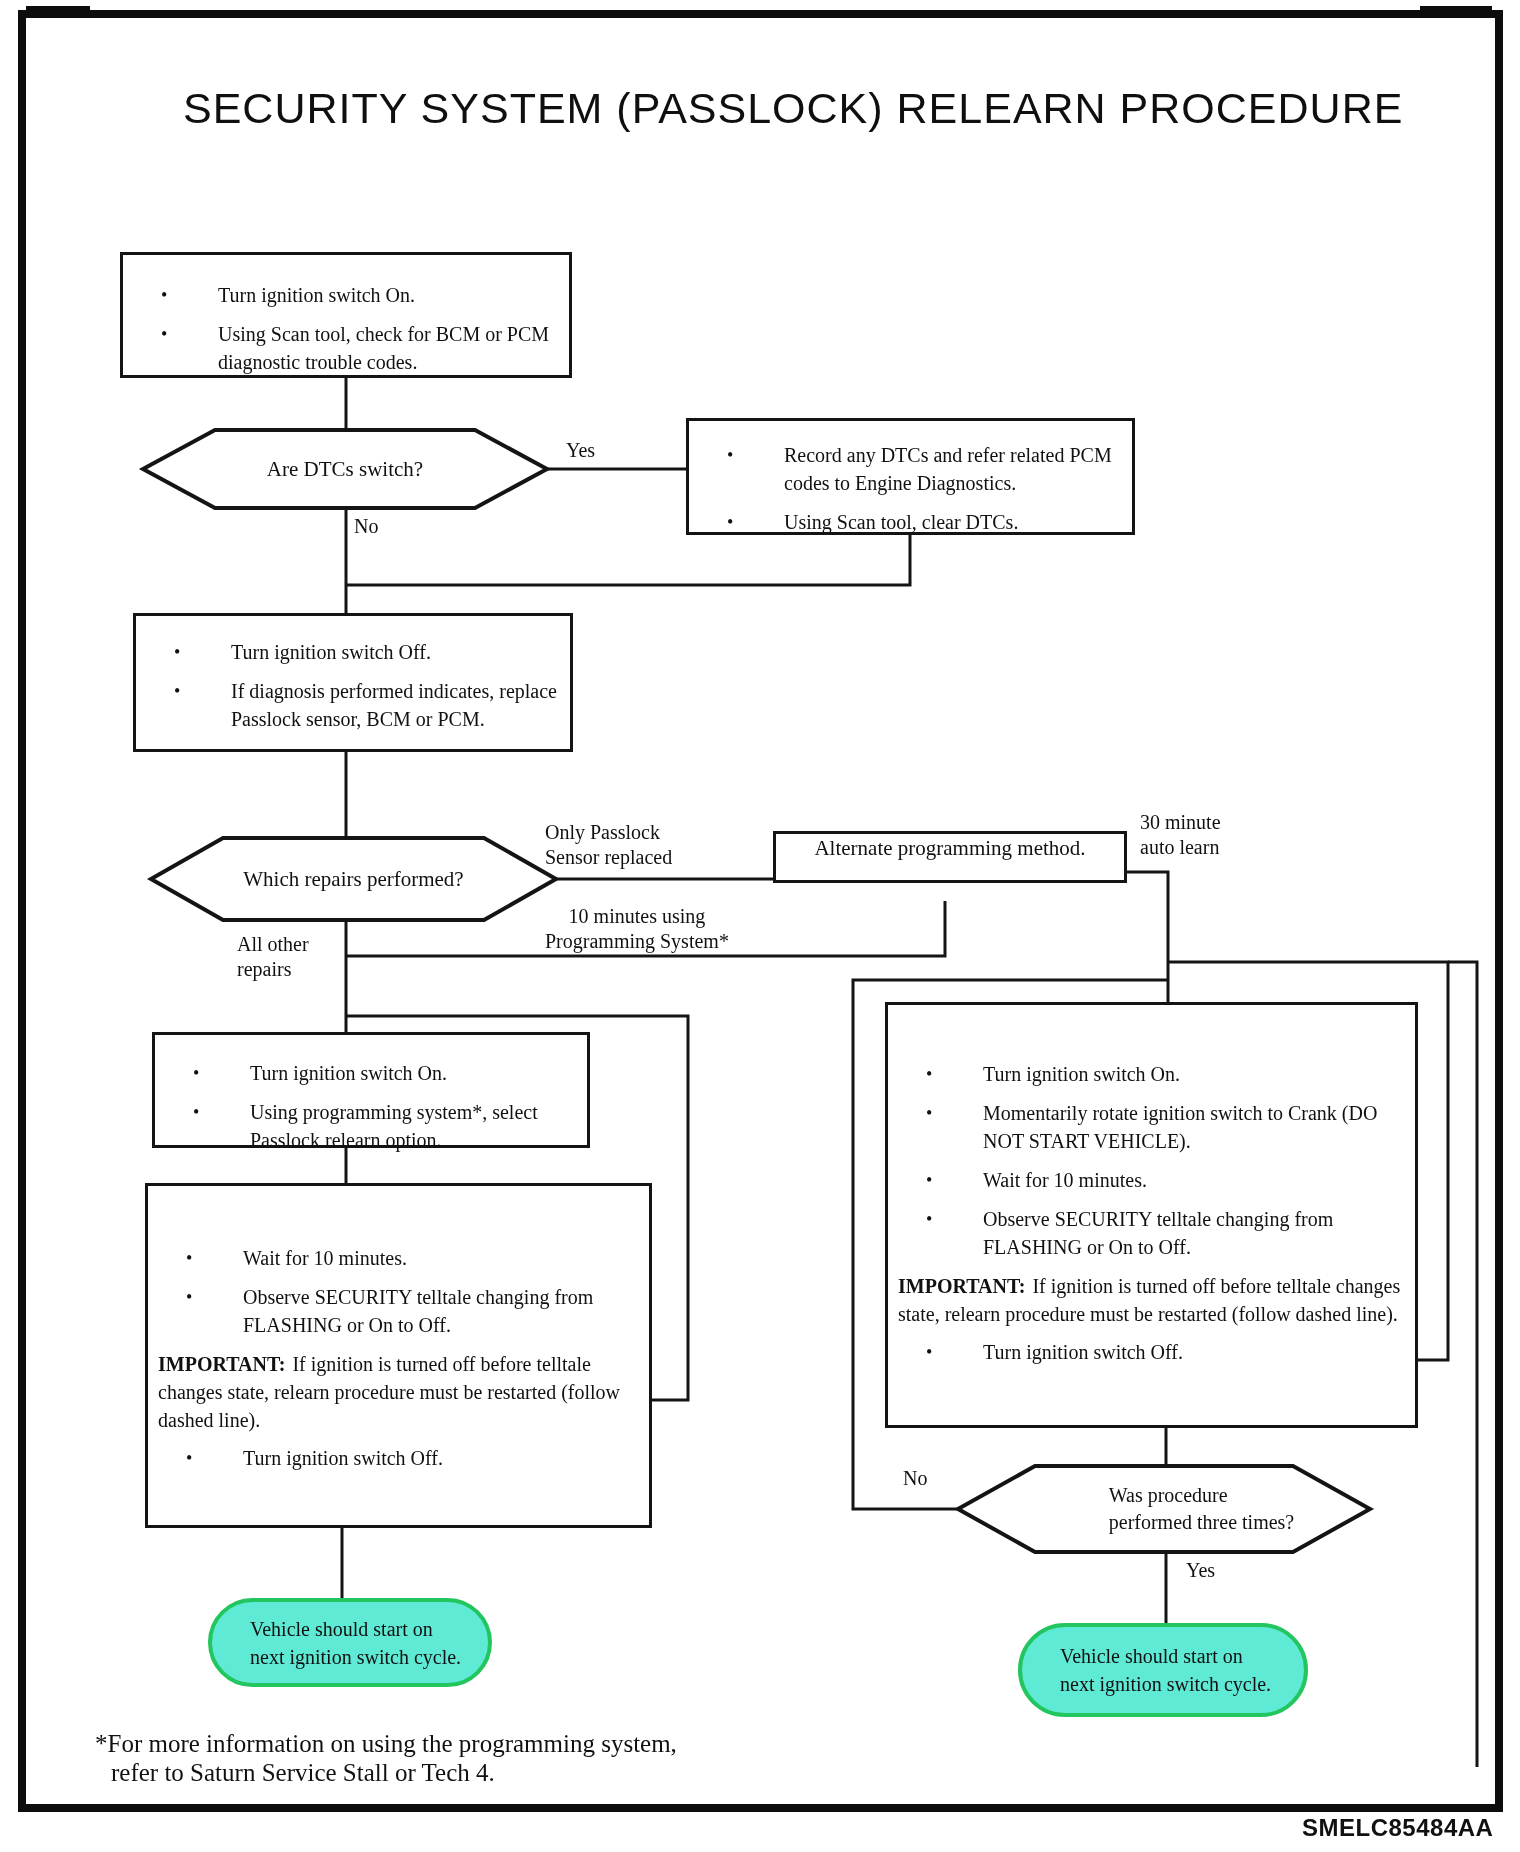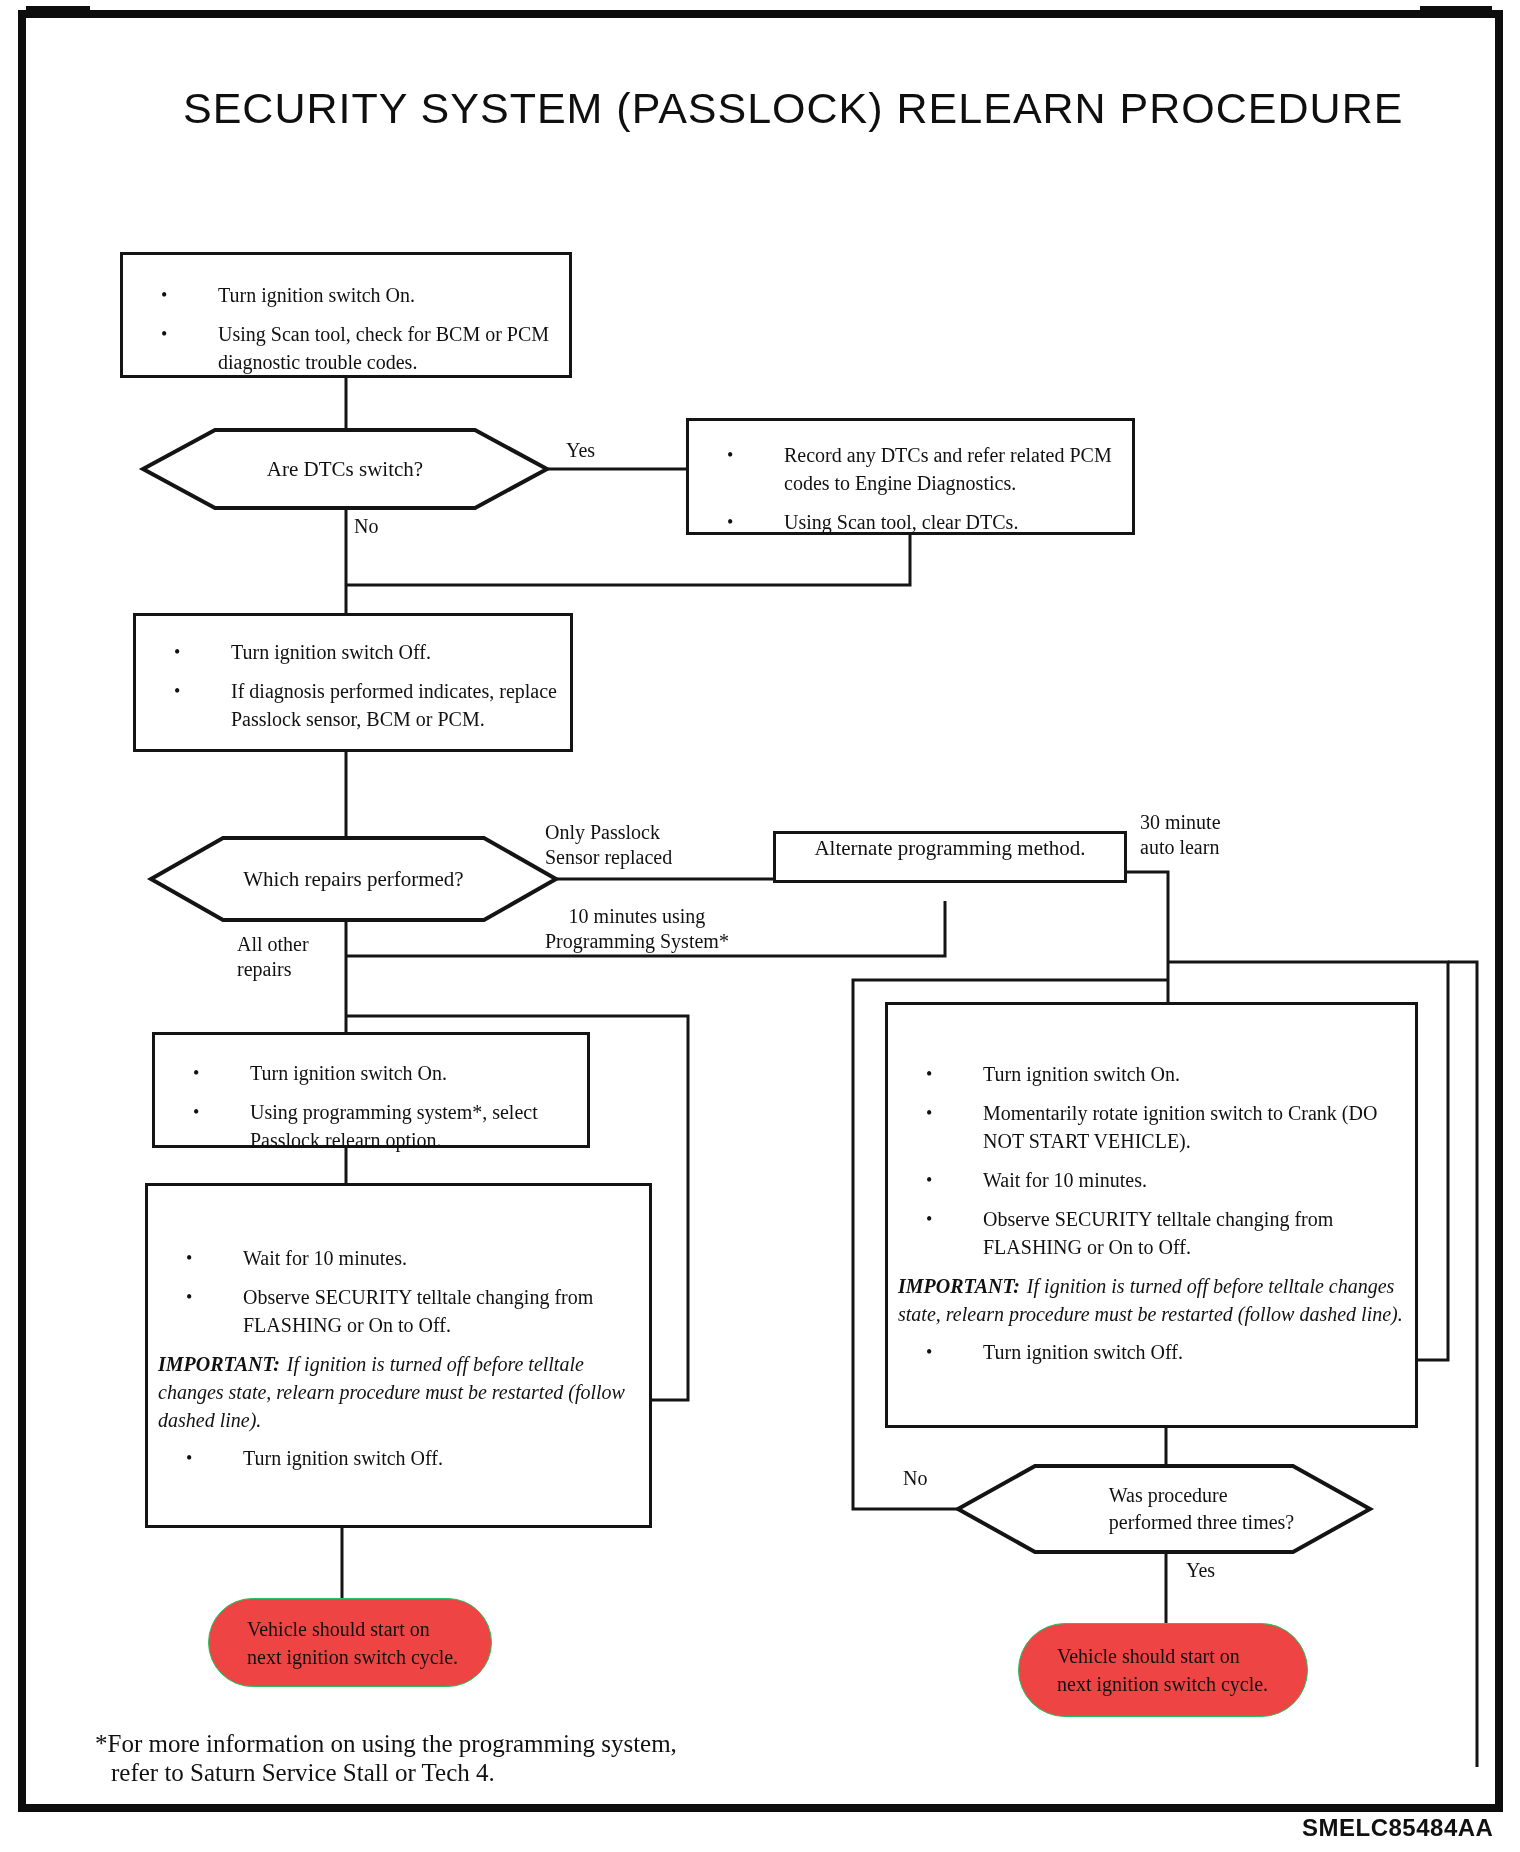--- a/index.html
+++ b/index.html
@@ -12,26 +12,26 @@
          font-family:"Liberation Sans", sans-serif;font-size:43px;letter-spacing:1px;
          color:#0f0f0f;white-space:nowrap;}
   svg#lines{position:absolute;left:0;top:0;z-index:1;}
   svg#lines path, svg#lines polygon{stroke:#141414;fill:none;}
   svg#lines polygon{fill:#ffffff;stroke-width:4;}
   .box{position:absolute;z-index:2;background:#ffffff;border:3px solid #141414;
        box-sizing:border-box;font-size:20px;line-height:28px;}
   .b-row{display:grid;grid-template-columns:57px 1fr;padding-left:38px;padding-right:8px;
          margin-bottom:11px;}
   .b-mark{font-size:18px;line-height:28px;}
-  .imp{display:block;padding-left:10px;padding-right:10px;margin-top:6px;margin-bottom:10px;font-style:italic;}
+  .imp{display:block;padding-left:10px;padding-right:10px;margin-top:6px;margin-bottom:10px;}
   .imp b{margin-right:7px;}
   .dec{position:absolute;z-index:2;display:flex;align-items:center;justify-content:center;
        font-size:21px;line-height:27px;text-align:center;}
   .dec.left-align{justify-content:center;text-align:left;}
-  .oval{position:absolute;z-index:2;background:#ef4444;border:1px solid #22c55e;
+  .oval{position:absolute;z-index:2;background:#5eead4;border:4px solid #22c55e;
         border-radius:50px;box-sizing:border-box;display:flex;align-items:center;
         font-size:20px;line-height:28px;}
   .oval .t{padding-left:38px;white-space:pre-line;}
   .lbl{position:absolute;z-index:3;font-size:20px;line-height:25px;white-space:pre-line;}
   #footnote{position:absolute;left:95px;top:1729px;font-size:25px;line-height:29px;z-index:3;}
   #footnote .fl2{display:block;padding-left:16px;}
   #doccode{position:absolute;left:1302px;top:1814px;z-index:3;
            font-family:"Liberation Sans", sans-serif;font-size:24px;font-weight:600;
            letter-spacing:0.5px;}
   .pre{white-space:pre-line;}

